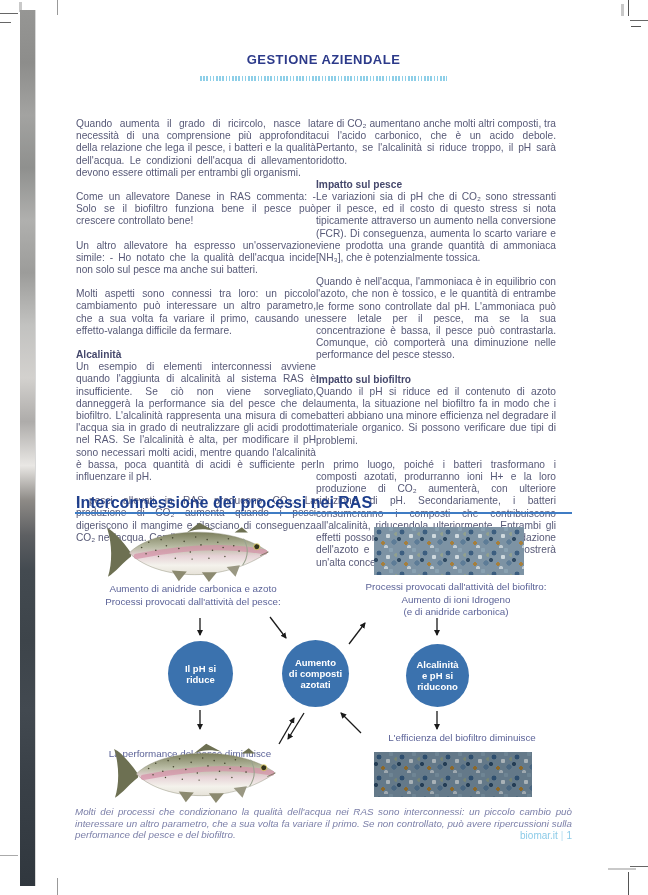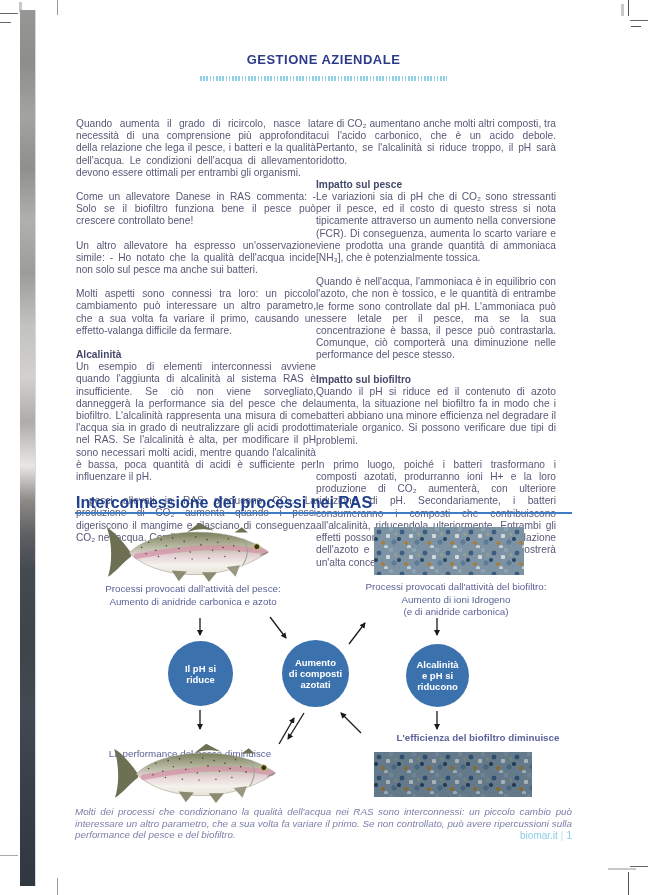--- a/index.html
+++ b/index.html
@@ -61,21 +61,21 @@
     background-size:23px 21px;
   }
   .bio-top{left:374px;top:527px;width:150px;height:48px;}
   .bio-bottom{left:374px;top:752px;width:158px;height:45px;filter:brightness(.82) saturate(1.15);}
   .diagram-caption{
     position:absolute;text-align:center;color:#5c6398;font-size:9.8px;line-height:12.5px;
   }
   .cap-fish-top{left:83px;top:583px;width:220px;}
   .cap-bio-top{left:350px;top:581px;width:212px;}
   .cap-outcome-left{left:88px;top:748px;width:204px;}
-  .cap-outcome-right{left:376px;top:732px;width:204px;font-weight:bold;}
+  .cap-outcome-right{left:360px;top:732px;width:204px;}
   .circle{
     position:absolute;border-radius:50%;background:#3b72ae;color:#ffffff;
     display:flex;align-items:center;justify-content:center;text-align:center;
     font-weight:bold;font-size:9.5px;line-height:11px;white-space:pre-line;
   }
   .circle-left{left:168px;top:641px;width:65px;height:65px;}
   .circle-center{left:282px;top:640px;width:67px;height:67px;}
   .circle-right{left:406px;top:644px;width:63px;height:63px;}
   .arrows{position:absolute;left:75px;top:518px;width:497px;height:285px;}
   .figure-caption{
@@ -186,22 +186,22 @@
     </symbol>
   </defs>
 </svg>
 
 <svg class="fish-svg fish-top" viewBox="0 0 200 70">
     <use href="#trout"></use>
   </svg>
 <div class="bio bio-top"></div>
 
 <div class="diagram-caption cap-fish-top">
+  <div>Aumento di anidride carbonica e azoto</div>
   <div>Processi provocati dall'attività del pesce:</div>
-  <div>Aumento di anidride carbonica e azoto</div>
 </div>
 <div class="diagram-caption cap-bio-top">
   <div>Processi provocati dall'attività del biofiltro:</div>
   <div>Aumento di ioni Idrogeno</div>
   <div>(e di anidride carbonica)</div>
 </div>
 
 <svg class="arrows" viewBox="0 0 497 285">
   <defs>
     <marker id="ah" markerWidth="7" markerHeight="7" refX="5" refY="3" orient="auto" markerUnits="userSpaceOnUse">

